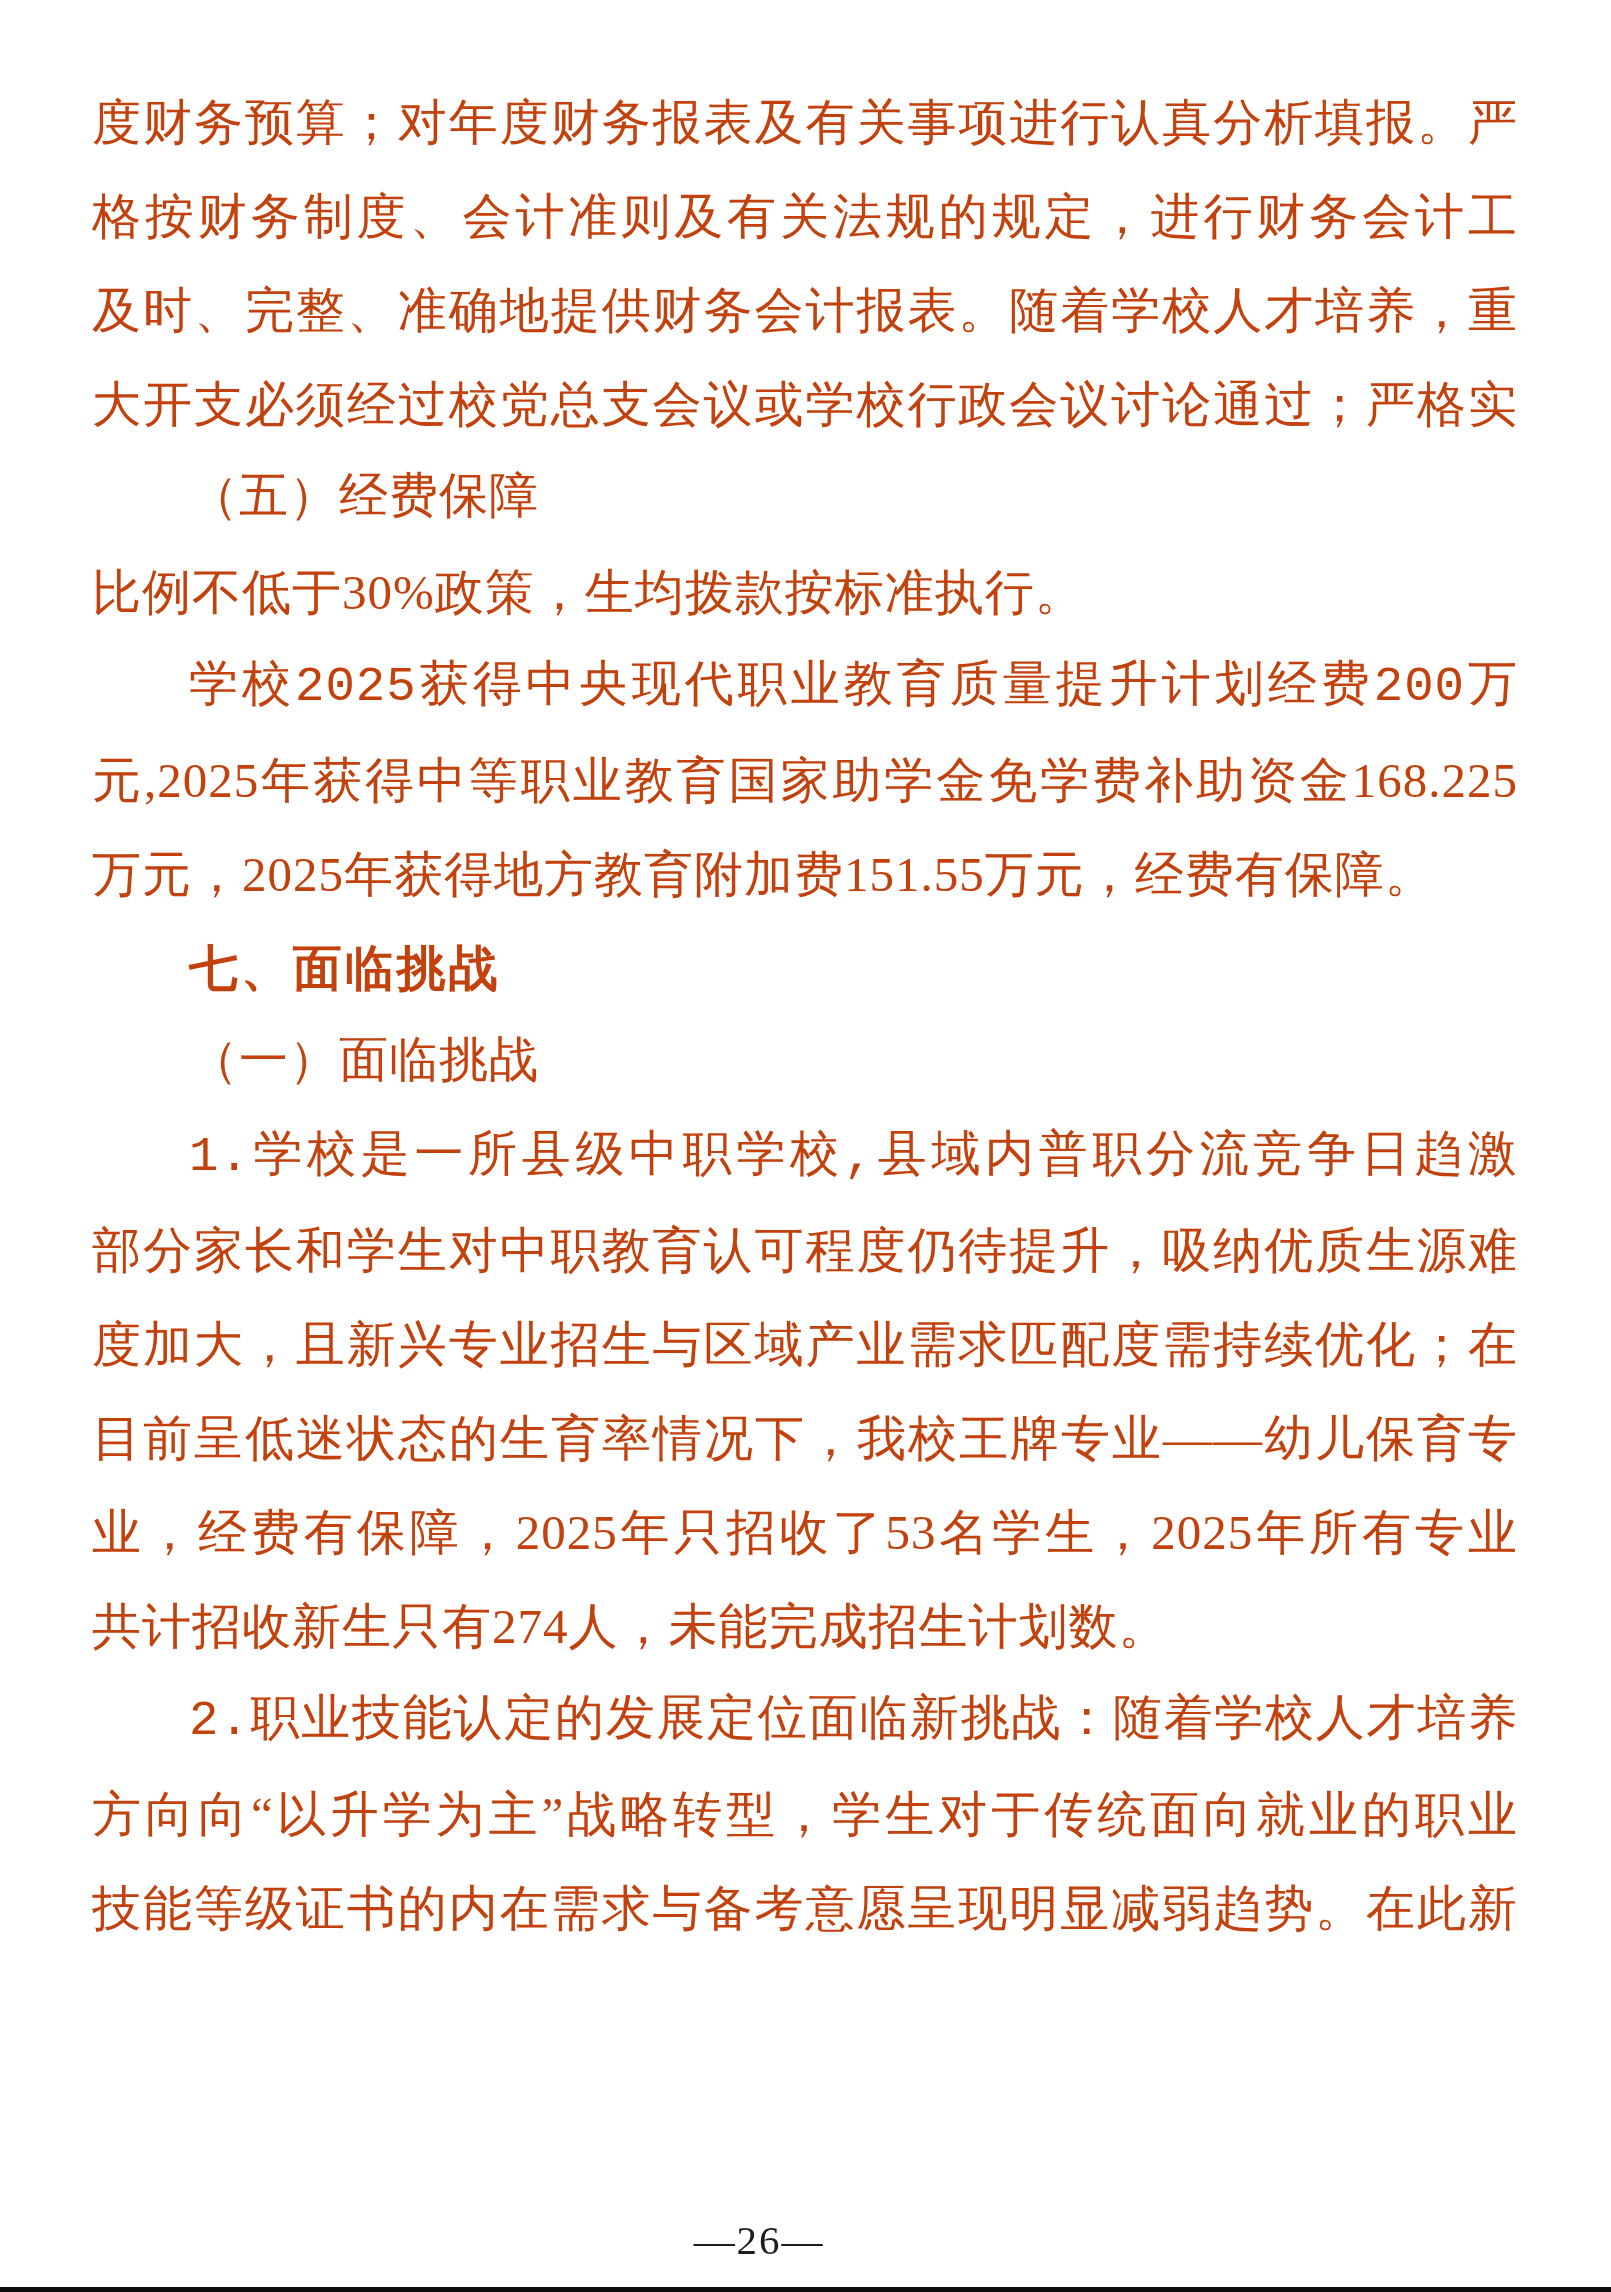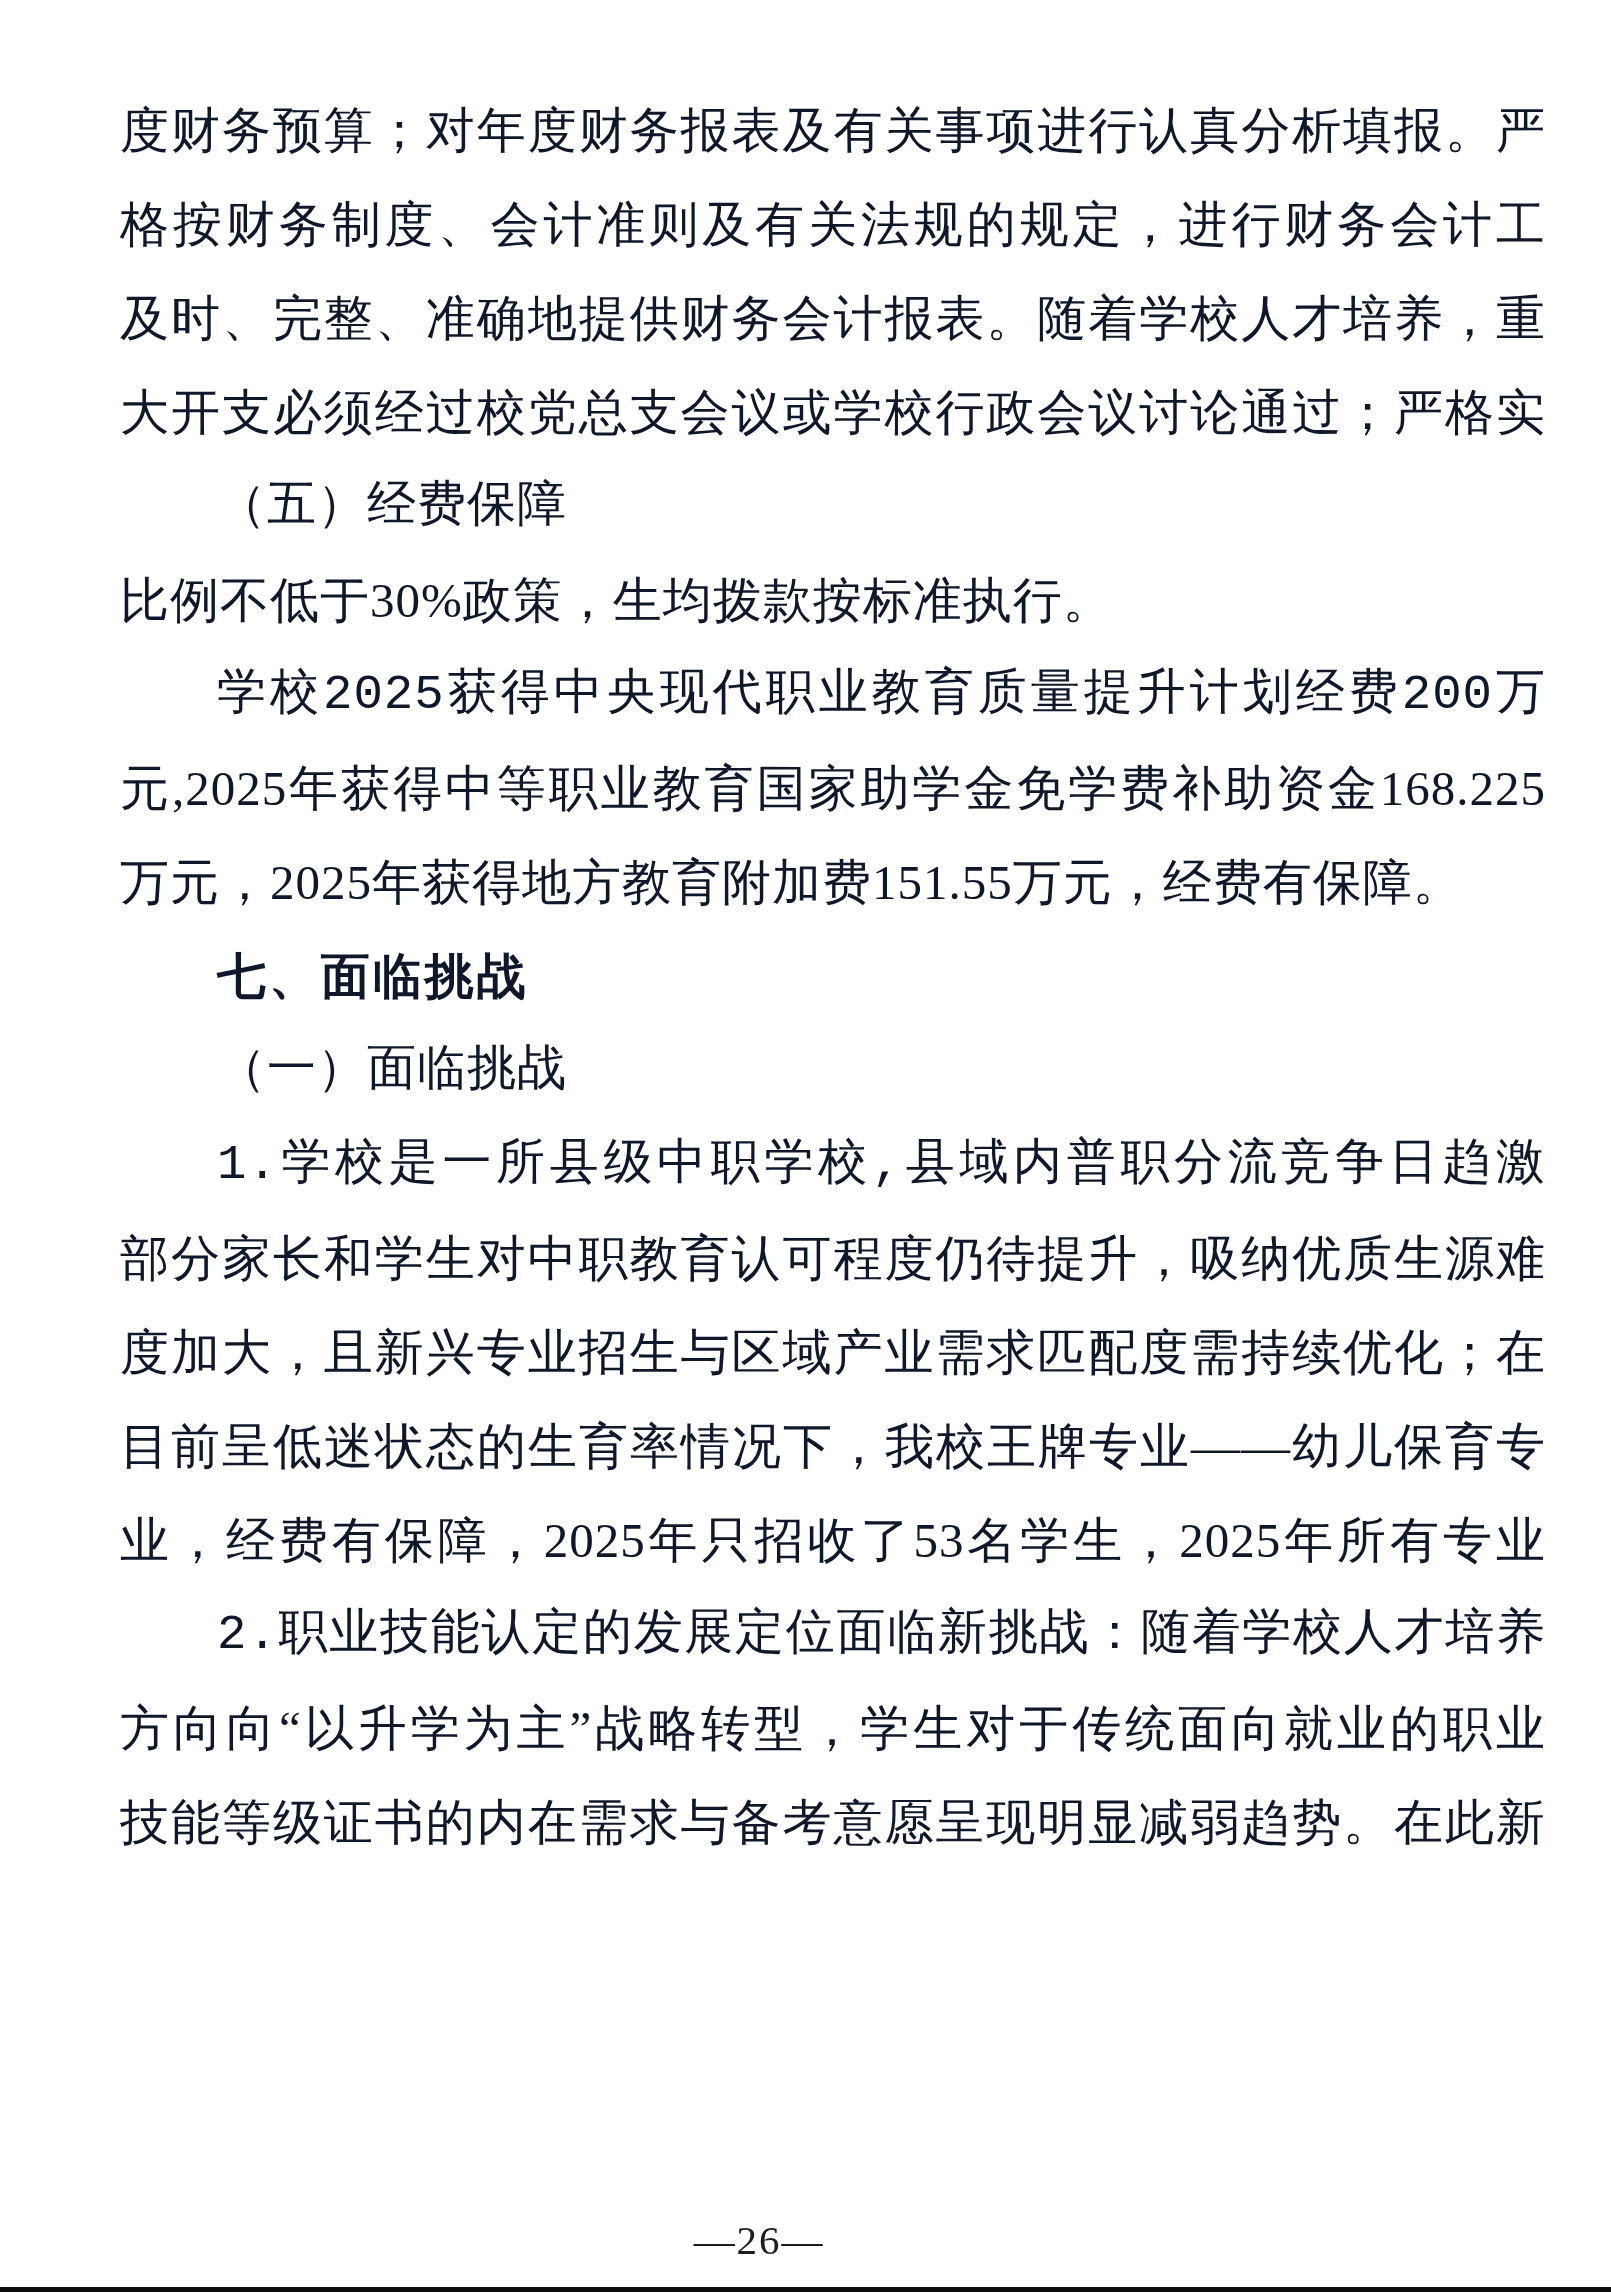--- a/index.html
+++ b/index.html
@@ -10,25 +10,24 @@
   .page{
     position:relative;
     width:1612px;
     height:2293px;
     margin:0 auto;
     background:#ffffff;
     overflow:hidden;
   }
   .content{
     position:absolute;
-    top:84px;
+    top:76px;
     left:92px;
     width:1426px;
-    color:#0f172a;
-    margin-left:28px;
+    color:#c2410c;
   }
   .line{
     display:block;
     height:94px;
     line-height:94px;
     font-size:49px;
     letter-spacing:1px;
     overflow:hidden;
     white-space:nowrap;
     text-align:left;
@@ -81,20 +80,21 @@
     <div class="line indent full">学校2025获得中央现代职业教育质量提升计划经费200万</div>
     <div class="line full">元,2025年获得中等职业教育国家助学金免学费补助资金168.225</div>
     <div class="line">万元，2025年获得地方教育附加费151.55万元，经费有保障。</div>
     <div class="line indent heading-bold">七、面临挑战</div>
     <div class="line indent">（一）面临挑战</div>
     <div class="line indent full">1.学校是一所县级中职学校,县域内普职分流竞争日趋激烈，</div>
     <div class="line full">部分家长和学生对中职教育认可程度仍待提升，吸纳优质生源难</div>
     <div class="line full">度加大，且新兴专业招生与区域产业需求匹配度需持续优化；在</div>
     <div class="line full">目前呈低迷状态的生育率情况下，我校王牌专业——幼儿保育专</div>
     <div class="line full">业，经费有保障，2025年只招收了53名学生，2025年所有专业</div>
+    <div class="line">共计招收新生只有274人，未能完成招生计划数。</div>
     <div class="line indent full">2.职业技能认定的发展定位面临新挑战：随着学校人才培养</div>
     <div class="line full">方向向“以升学为主”战略转型，学生对于传统面向就业的职业</div>
     <div class="line full">技能等级证书的内在需求与备考意愿呈现明显减弱趋势。在此新</div>
   </div>
 
   <div class="page-footer">—26—</div>
   <div class="bottom-border"></div>
 </div>
 
 

